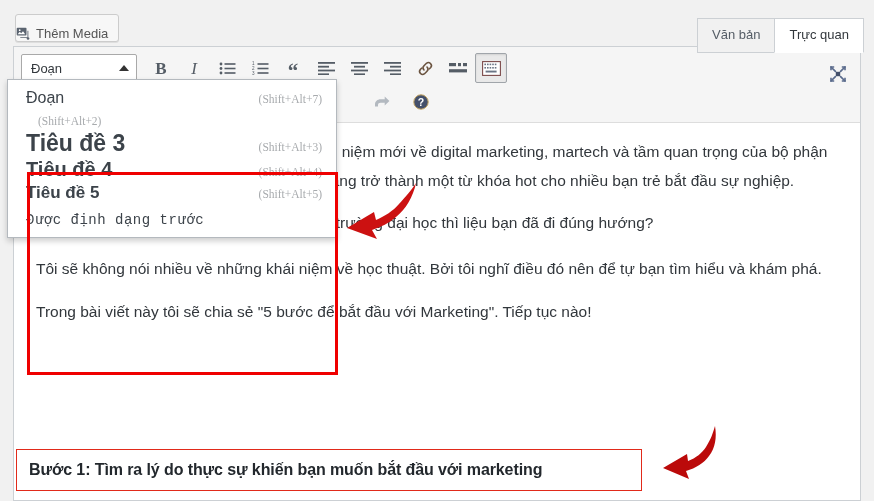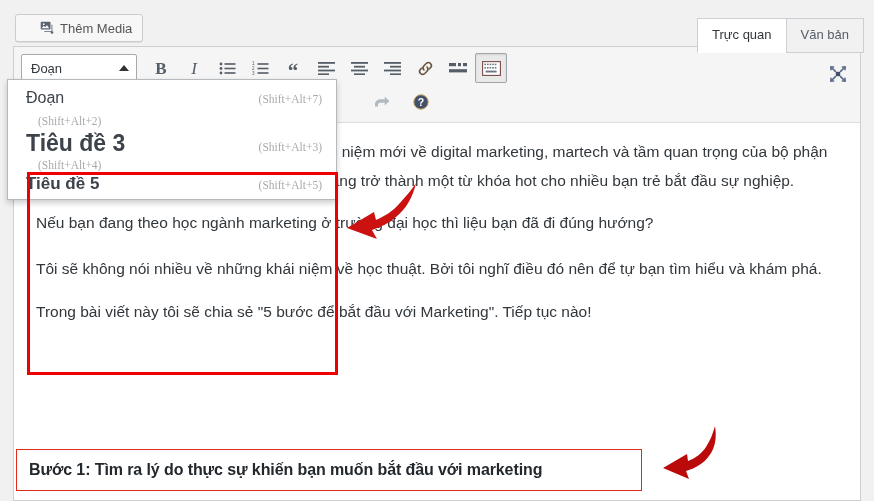--- a/index.html
+++ b/index.html
@@ -17,21 +17,21 @@
   .tab{
     font-size:13px;padding:7px 14px 8px;border:1px solid #ccd0d4;
     background:#f1f1f1;color:#555d66;line-height:1.4;margin-left:-1px;cursor:pointer;
   }
   .tab.active{background:#fff;border-bottom-color:#fff;color:#32373c;}
 
   
   .media-bar{position:absolute;top:0;left:0;width:874px;height:46px;background:#f1f1f1;}
   .media-btn{
     position:absolute;left:15px;top:14px;height:28px;box-sizing:border-box;
-    display:flex;align-items:center;gap:6px;padding:0 10px 0 24px;
+    display:flex;align-items:flex-end;gap:6px;padding:0 10px 0 0;
     background:#f7f7f7;border:1px solid #ccc;border-radius:3px;
     color:#555;font-size:13px;cursor:pointer;
     box-shadow:0 1px 0 rgba(0,0,0,.08);
   }
   .media-btn .mi{display:inline-block;width:14px;height:14px;position:relative;}
   .media-btn .mi svg{display:block;}
 
   
   .editor{
     position:absolute;left:13px;top:46px;width:848px;height:455px;
@@ -134,25 +134,25 @@
           <path fill="#fff" d="M2.4 10.2l3-3.3 2 2.2 2.6-3 3.1 4.1z"></path>
           <path fill="#5b6470" d="M16.4 5.4h1.25v9.1c0 .5-.4.9-.9.9H6.1v-1.2h10.3z"></path>
           <circle cx="17.2" cy="16.4" r="1.9" fill="#5b6470"></circle>
         </svg>
       </span>
       <span>Thêm Media</span>
     </div>
   </div>
 
   <div class="tabs">
+    <div class="tab">
+      <span>Văn bản</span>
+    </div>
     <div class="tab active">
       <span>Trực quan</span>
-    </div>
-    <div class="tab">
-      <span>Văn bản</span>
     </div>
   </div>
 
   <div class="editor">
 
     <div class="toolbar">
 
       <div class="trow">
         <div class="fmt-select">
           <span>Đoạn</span>
@@ -339,29 +339,34 @@
     <div class="dd-item lv-2">
       <span class="dd-acc">(Shift+Alt+2)</span>
     </div>
 
     <div class="dd-item lv-3">
       <span class="dd-label">Tiêu đề 3</span>
       <span class="dd-acc">(Shift+Alt+3)</span>
     </div>
 
     <div class="dd-item lv-4">
+      <span class="dd-label">Tiêu đề 4</span>
       <span class="dd-acc">(Shift+Alt+4)</span>
     </div>
 
     <div class="dd-item lv-5">
       <span class="dd-label">Tiêu đề 5</span>
       <span class="dd-acc">(Shift+Alt+5)</span>
     </div>
 
 
+    <div class="dd-item lv-pre">
+      <span class="dd-label">Được định dạng trước</span>
+      <span class="dd-acc"></span>
+    </div>
   </div>
 
   <div class="dd-highlight"></div>
 
   <div class="heading-box">
     <span>Bước 1: Tìm ra lý do thực sự khiến bạn muốn bắt đầu với marketing</span>
   </div>
 
   <div class="arrow arrow-1">
     <svg width="92" height="72" viewBox="0 0 92 72">

